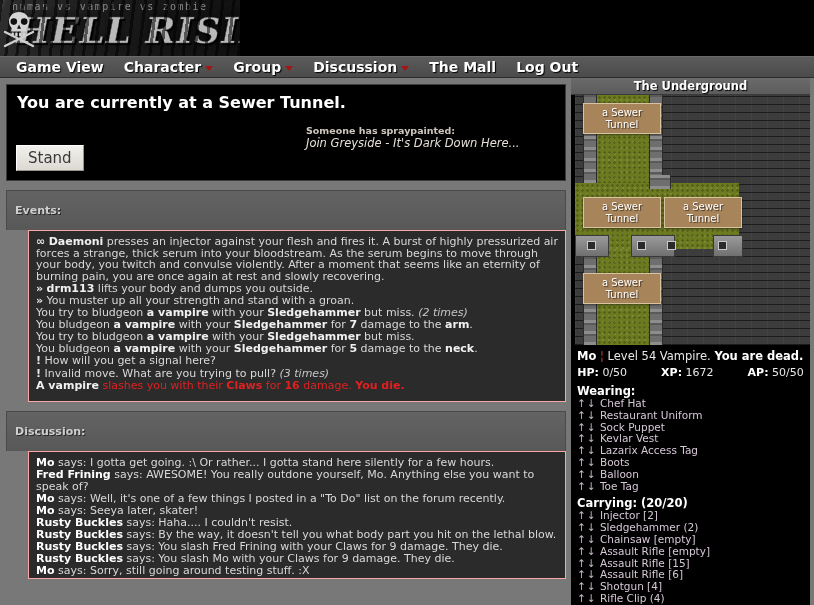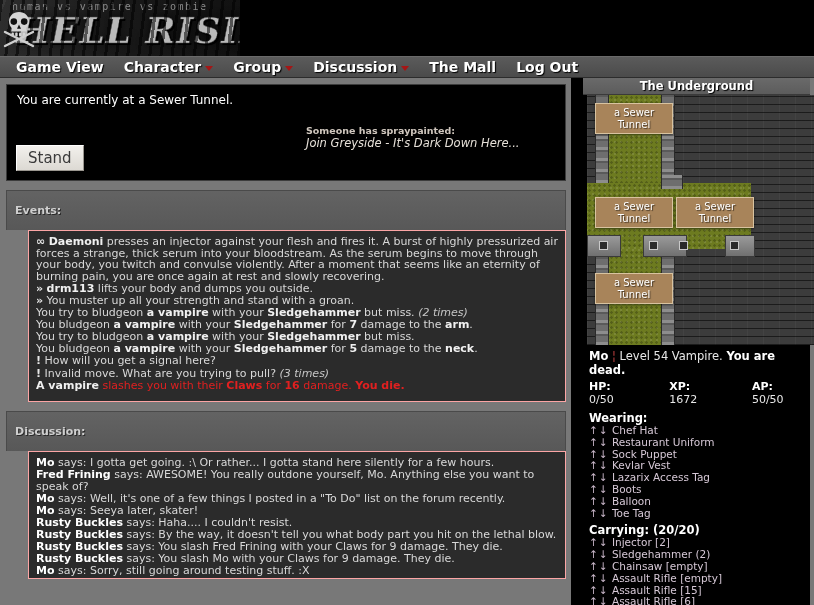--- a/index.html
+++ b/index.html
@@ -117,21 +117,21 @@
   
   #location-box {
     background: #000;
     border: 1px solid #3c3c3c;
     height: 97px;
     position: relative;
     padding: 8px 10px;
     margin-bottom: 9px;
   }
   #location-title {
-    color: #fff; font-size: 12px; font-weight: normal;
+    color: #fff; font-size: 16px; font-weight: bold;
   }
   #spray {
     position: absolute; left: 299px; top: 40px;
     font-size: 10px; color: #c9c0b8;
   }
   #spray-label { font-weight: bold; font-size: 9.5px; color: #cfc6bd; }
   #spray-text { font-style: italic; font-size: 11.5px; color: #e6e0d8; }
   #stand-btn {
     position: absolute; left: 9px; top: 60px;
     background: linear-gradient(#f2f0ec,#dcd9d3);
@@ -155,21 +155,20 @@
   .dm-line { margin-bottom: 0.5px; }
   .who { font-weight: bold; color: #fff; }
 
   
   #right {
     width: 239px;
     padding-top: 0;
     background: #000;
     height: 527px;
     position: relative;
-    padding-left: 12px;
   }
   #map-title {
     height: 17px;
     background: linear-gradient(#6a6a6a,#5c5c5c);
     color: #fff; font-size: 11.5px; font-weight: bold;
     text-align: center; line-height: 17px;
     text-shadow: 1px 1px 1px #000;
     border-bottom: 1px solid #3a3a3a;
   }
   #map {

